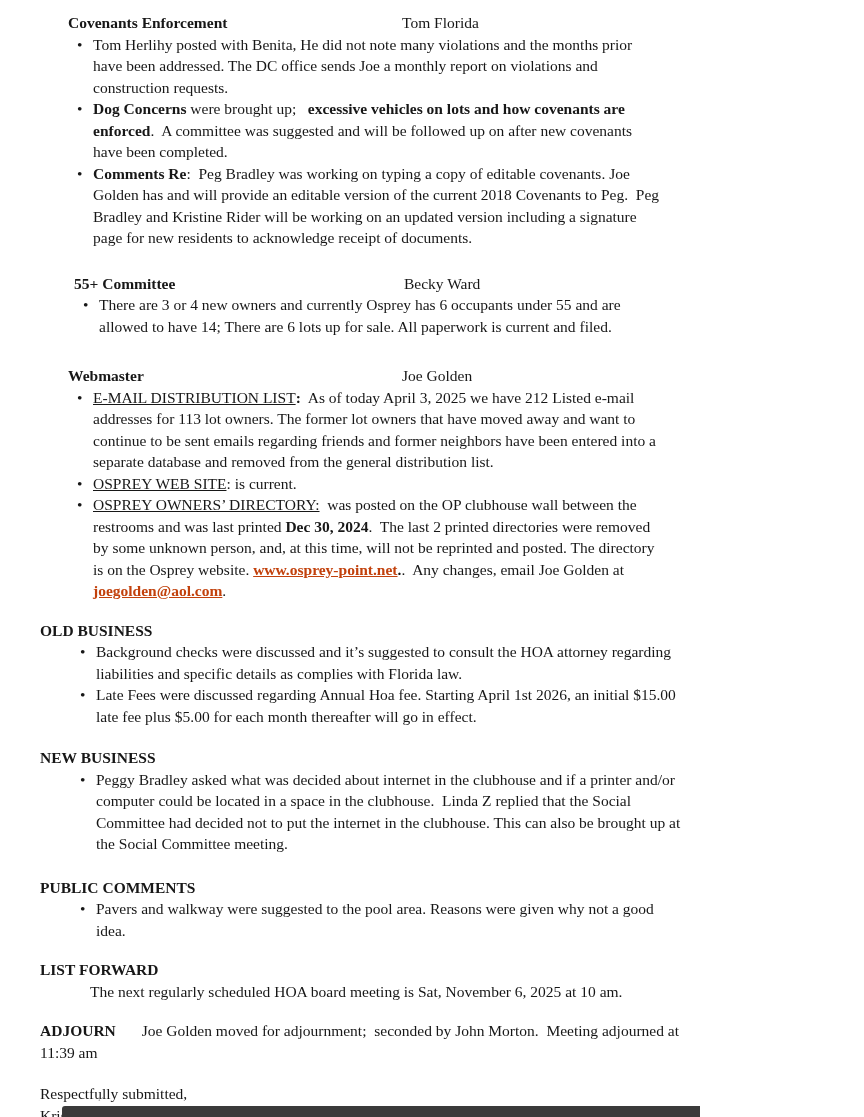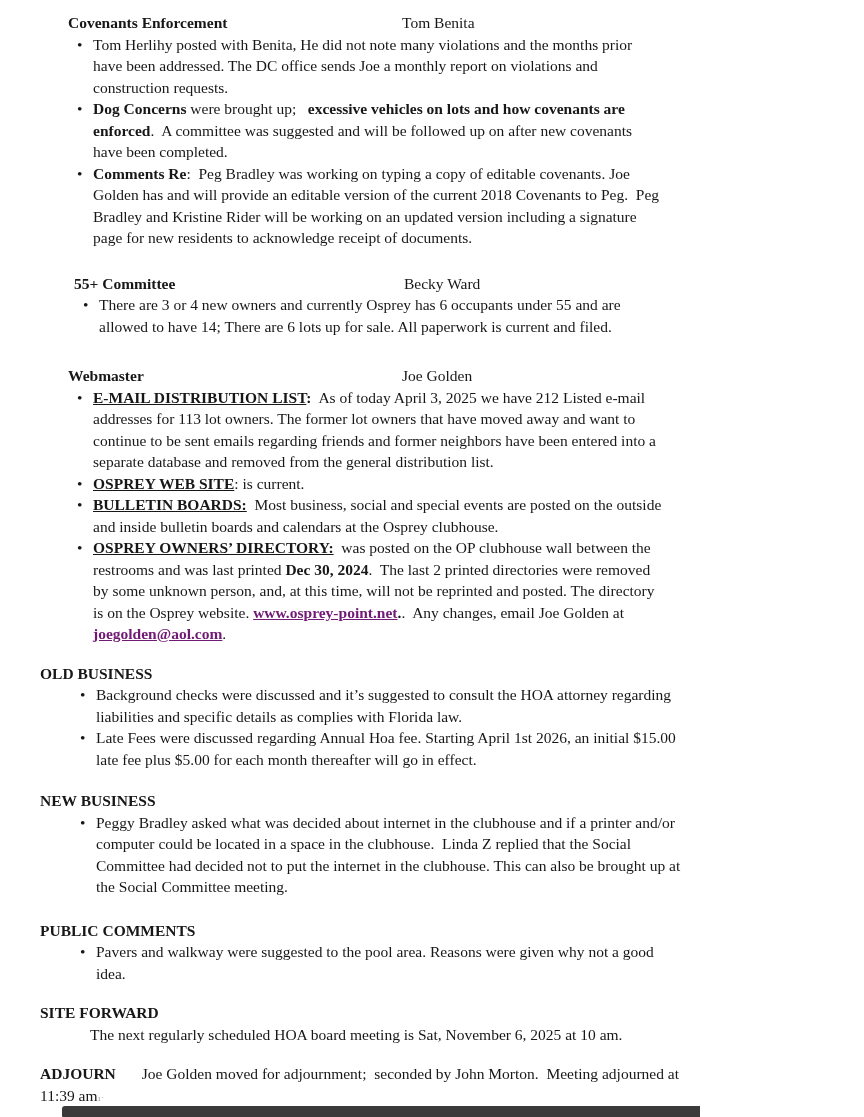--- a/index.html
+++ b/index.html
@@ -20,47 +20,47 @@
   .s0 .sec-chair{left:334px;}
   .s1 .sec-chair{left:330px;}
   .s2 .sec-chair{left:334px;}
   
   ul{margin:0;padding:0;list-style:none;}
   .c-sec ul{padding-left:25px;}
   li{position:relative;}
   li::before{content:"\2022";position:absolute;left:-16px;top:0;}
   .seg{white-space:pre-wrap;}
   .b{font-weight:bold;}
-  .bu{font-weight:bold;text-decoration:underline;}
+  .bu{font-weight:normal;text-decoration:underline;}
   
   .m-sec{margin-left:40px;margin-right:14px;}
   .m-title{font-weight:bold;}
   .m-sec ul{margin-left:26px;padding-left:30px;}
   .mt18{margin-top:18px;}
   .mt22{margin-top:22px;}
   .mt20{margin-top:20px;}
   .path-body{margin-left:50px;}
   .adjourn-line{margin-top:18px;}
   .adjourn-text{margin-left:26px;}
   .signature{margin-top:20px;}
-  a.link{color:#701a75;font-weight:bold;text-decoration:underline;cursor:pointer;}
+  a.link{color:#c2410c;font-weight:bold;text-decoration:underline;cursor:pointer;}
   
   .smudge{position:absolute;left:98px;top:1090px;font-size:8px;color:#8a8a8a;letter-spacing:1px;}
   .edge-bar{position:absolute;left:62px;right:0;bottom:0;height:11px;background:#3a3a3a;border-radius:3px 0 0 1px;}
 </style>
 </head>
 <body>
 
 <div class="page">
   <div class="content">
 
     <div class="c-sec s0">
       <div class="sec-head">
         <span class="sec-title">Covenants Enforcement</span>
-        <span class="sec-chair">Tom Benita</span>
+        <span class="sec-chair">Tom Florida</span>
       </div>
       <ul>
         <li>
           <span class="seg">Tom Herlihy posted with Benita, He did not note many violations and the months prior have been addressed. The DC office sends Joe a monthly report on violations and construction requests.</span>
         </li>
         <li>
           <span class="seg b">Dog Concerns</span><span class="seg"> were brought up;   </span><span class="seg b">excessive vehicles on lots and how covenants are enforced</span><span class="seg">.  A committee was suggested and will be followed up on after new covenants have been completed.</span>
         </li>
         <li>
           <span class="seg b">Comments Re</span><span class="seg">:  Peg Bradley was working on typing a copy of editable covenants. Joe Golden has and will provide an editable version of the current 2018 Covenants to Peg.  Peg Bradley and Kristine Rider will be working on an updated version including a signature page for new residents to acknowledge receipt of documents.</span>
@@ -86,23 +86,20 @@
         <span class="sec-chair">Joe Golden</span>
       </div>
       <ul>
         <li>
           <span class="seg bu">E-MAIL DISTRIBUTION LIST</span><span class="seg b">:</span><span class="seg">  As of today April 3, 2025 we have 212 Listed e-mail addresses for 113 lot owners. The former lot owners that have moved away and want to continue to be sent emails regarding friends and former neighbors have been entered into a separate database and removed from the general distribution list.</span>
         </li>
         <li>
           <span class="seg bu">OSPREY WEB SITE</span><span class="seg">: is current.</span>
         </li>
         <li>
-          <span class="seg bu">BULLETIN BOARDS:</span><span class="seg">  Most business, social and special events are posted on the outside and inside bulletin boards and calendars at the Osprey clubhouse.</span>
-        </li>
-        <li>
           <span class="seg bu">OSPREY OWNERS’ DIRECTORY:</span><span class="seg">  was posted on the OP clubhouse wall between the restrooms and was last printed </span><span class="seg b">Dec 30, 2024</span><span class="seg">.  The last 2 printed directories were removed by some unknown person, and, at this time, will not be reprinted and posted. The directory is on the Osprey website. </span><a class="link seg">www.osprey-point.net</a><span class="seg b">.</span><span class="seg">.  Any changes, email Joe Golden at </span><a class="link seg">joegolden@aol.com</a><span class="seg">.</span>
         </li>
       </ul>
     </div>
 
     <div class="m-sec mt18">
       <div class="m-title">OLD BUSINESS</div>
       <ul>
         <li>
           <span class="seg">Background checks were discussed and it’s suggested to consult the HOA attorney regarding liabilities and specific details as complies with Florida law.</span>
@@ -125,21 +122,21 @@
     <div class="m-sec mt22">
       <div class="m-title">PUBLIC COMMENTS</div>
       <ul>
         <li>
           <span class="seg">Pavers and walkway were suggested to the pool area. Reasons were given why not a good idea.</span>
         </li>
       </ul>
     </div>
 
     <div class="m-sec mt18">
-      <div class="m-title">SITE FORWARD</div>
+      <div class="m-title">LIST FORWARD</div>
       <div class="path-body seg">The next regularly scheduled HOA board meeting is Sat, November 6, 2025 at 10 am.</div>
     </div>
 
     <div class="m-sec adjourn-line mt22">
       <span class="m-title">ADJOURN</span><span class="adjourn-text seg">Joe Golden moved for adjournment;  seconded by John Morton.  Meeting adjourned at 11:39 am</span>
     </div>
 
     <div class="m-sec signature">
       <div>Respectfully submitted,</div>
       <div>Kristine Rider, Secretary</div>

